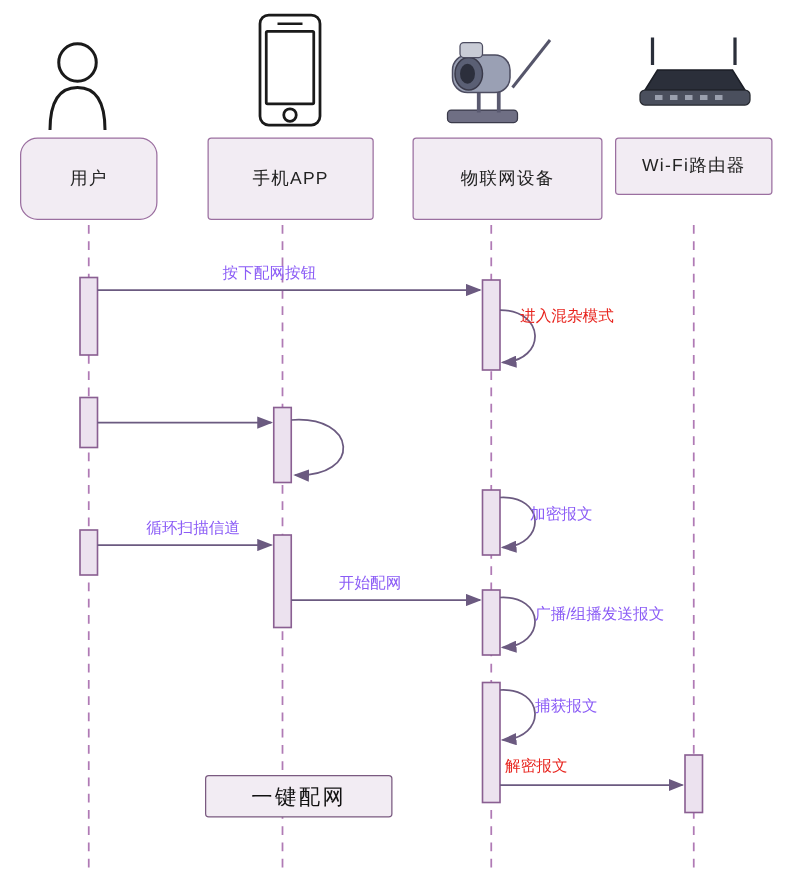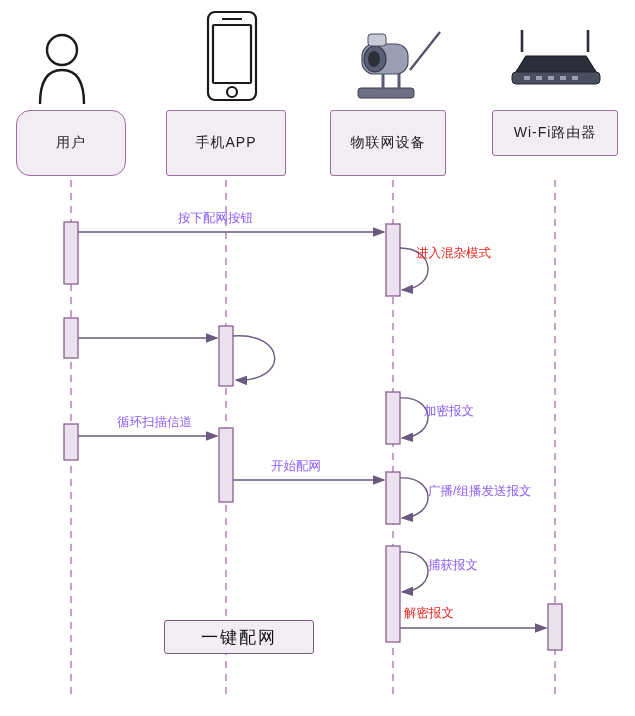--- a/index.html
+++ b/index.html
@@ -153,24 +153,24 @@
 
     <path d="M400 552 C436 550, 438 590, 402 592" marker-end="url(#arrowhead)"></path>
 
     <line x1="400" y1="628" x2="546" y2="628" marker-end="url(#arrowhead)"></line>
   </g>
 </svg>
 
 <div class="lane-box" style="left:16px; top:110px; width:110px; height:66px;border-radius:14px;">
   <span class="lane-label">用户</span>
 </div>
-<div class="lane-box" style="left:166px; top:110px; width:120px; height:66px;">
+<div class="lane-box" style="left:166px; top:110px; width:133px; height:66px;">
   <span class="lane-label">手机APP</span>
 </div>
-<div class="lane-box" style="left:330px; top:110px; width:116px; height:66px;">
+<div class="lane-box" style="left:330px; top:110px; width:152px; height:66px;">
   <span class="lane-label">物联网设备</span>
 </div>
 <div class="lane-box" style="left:492px; top:110px; width:126px; height:46px;">
   <span class="lane-label">Wi-Fi路由器</span>
 </div>
 
 <div class="msg-label" style="left:178px; top:211px;">按下配网按钮</div>
 
 <div class="msg-label red" style="left:416px; top:246px;">进入混杂模式</div>
 

